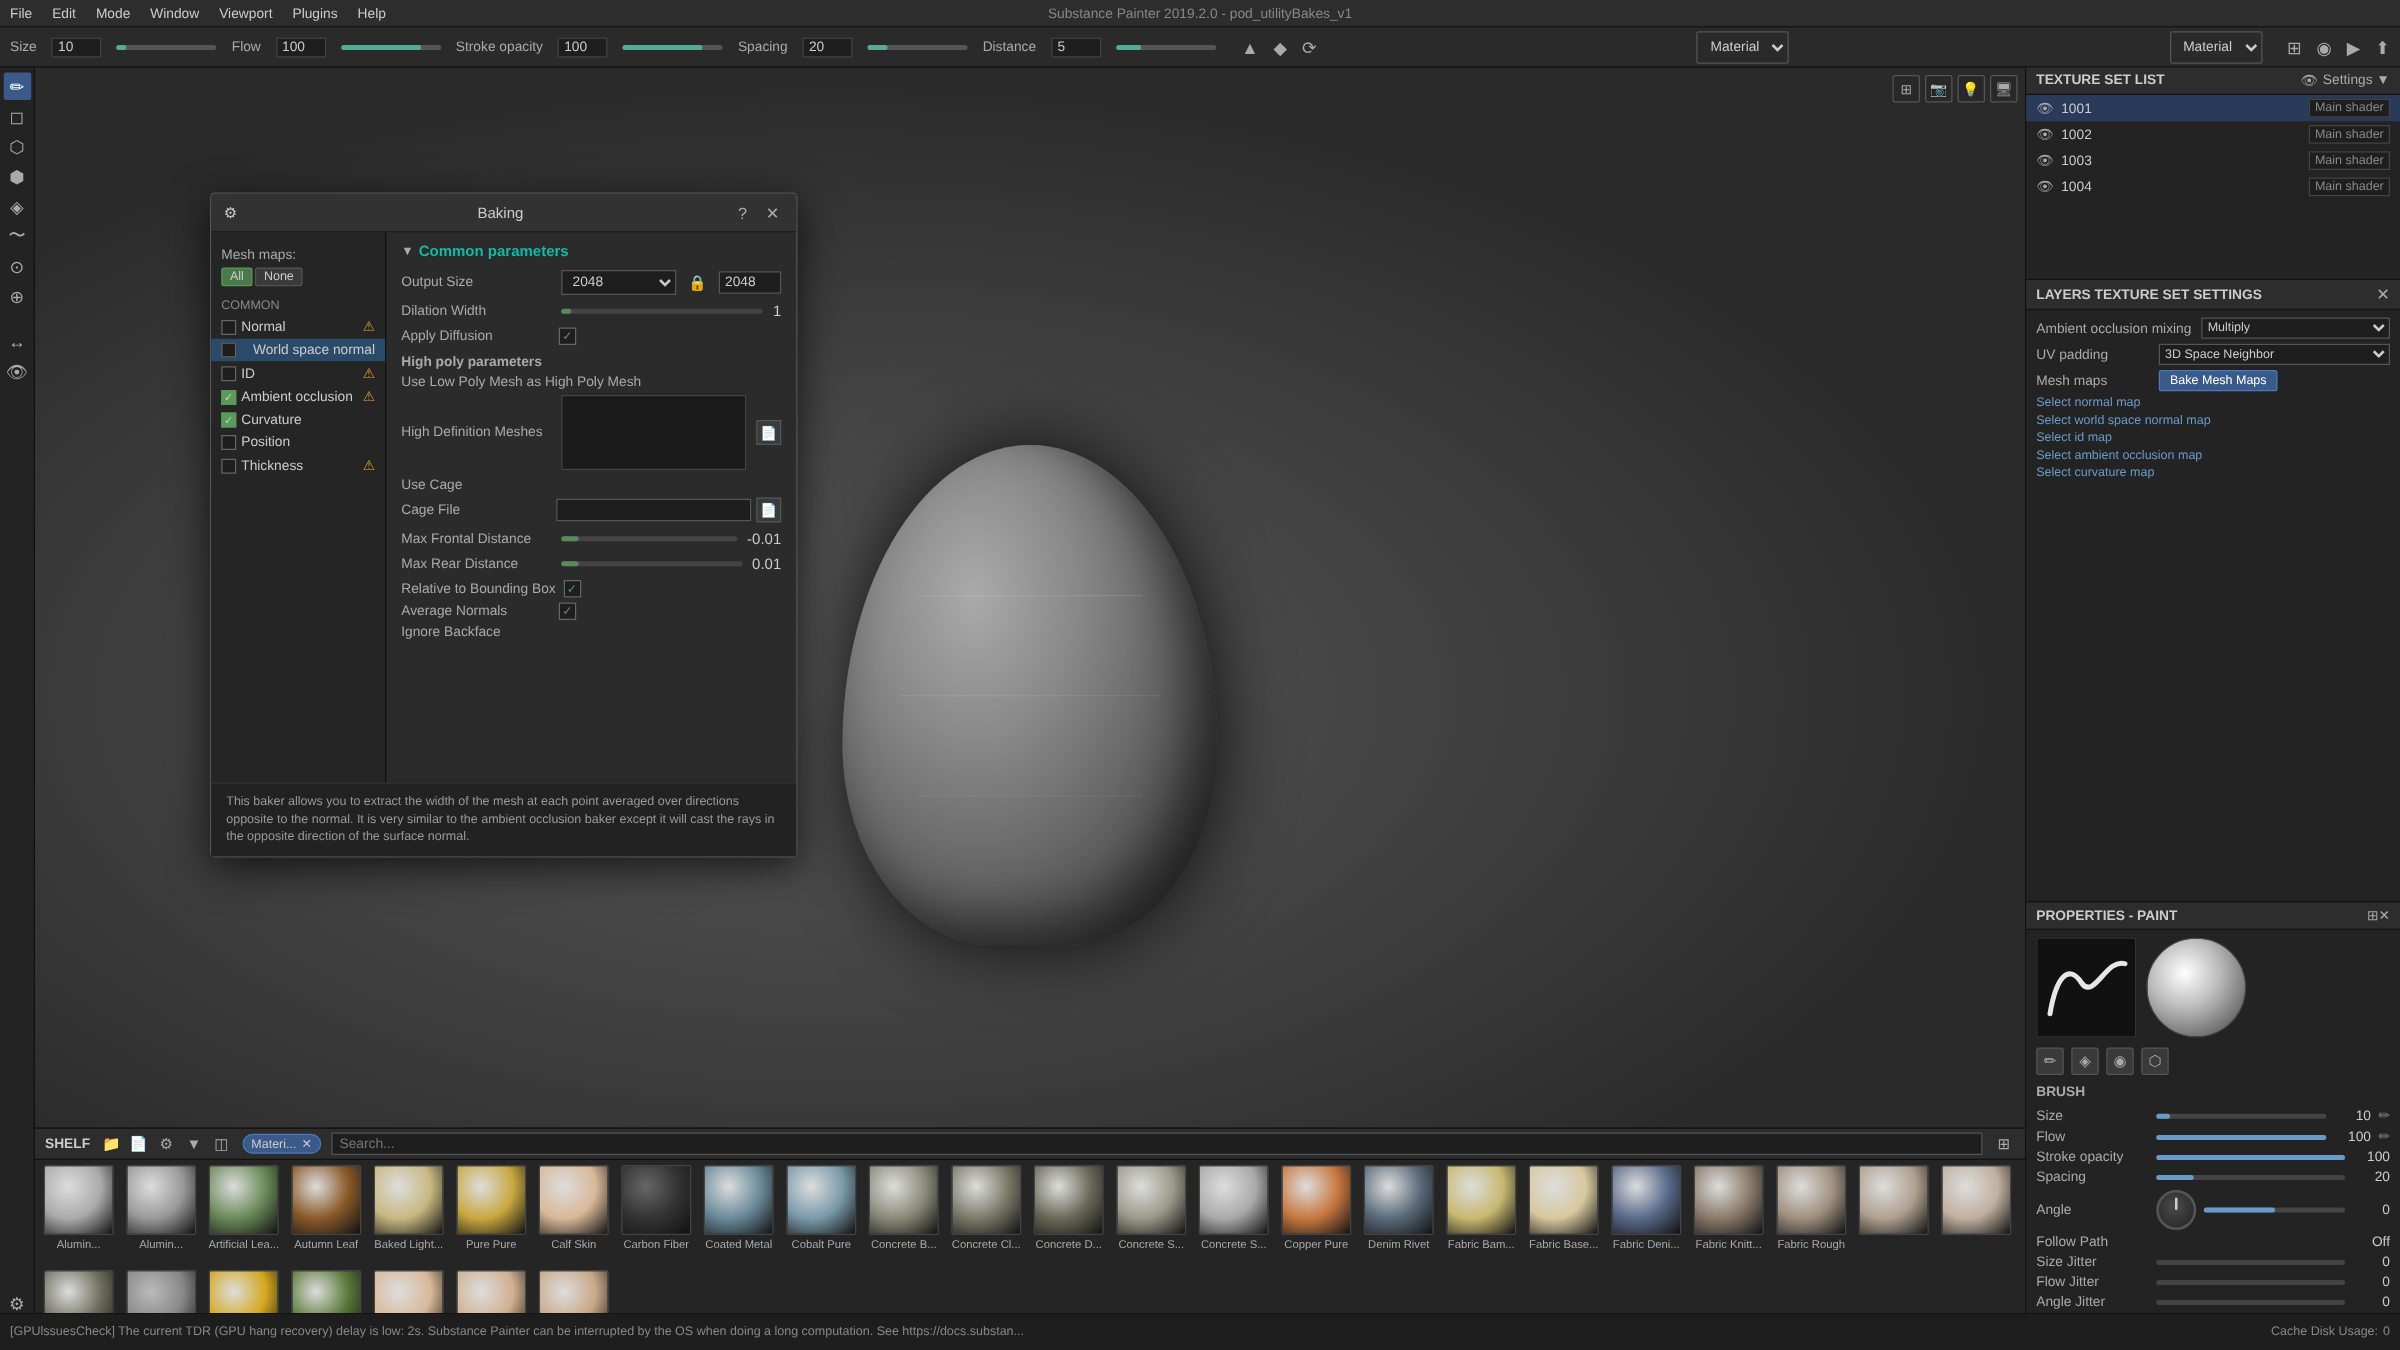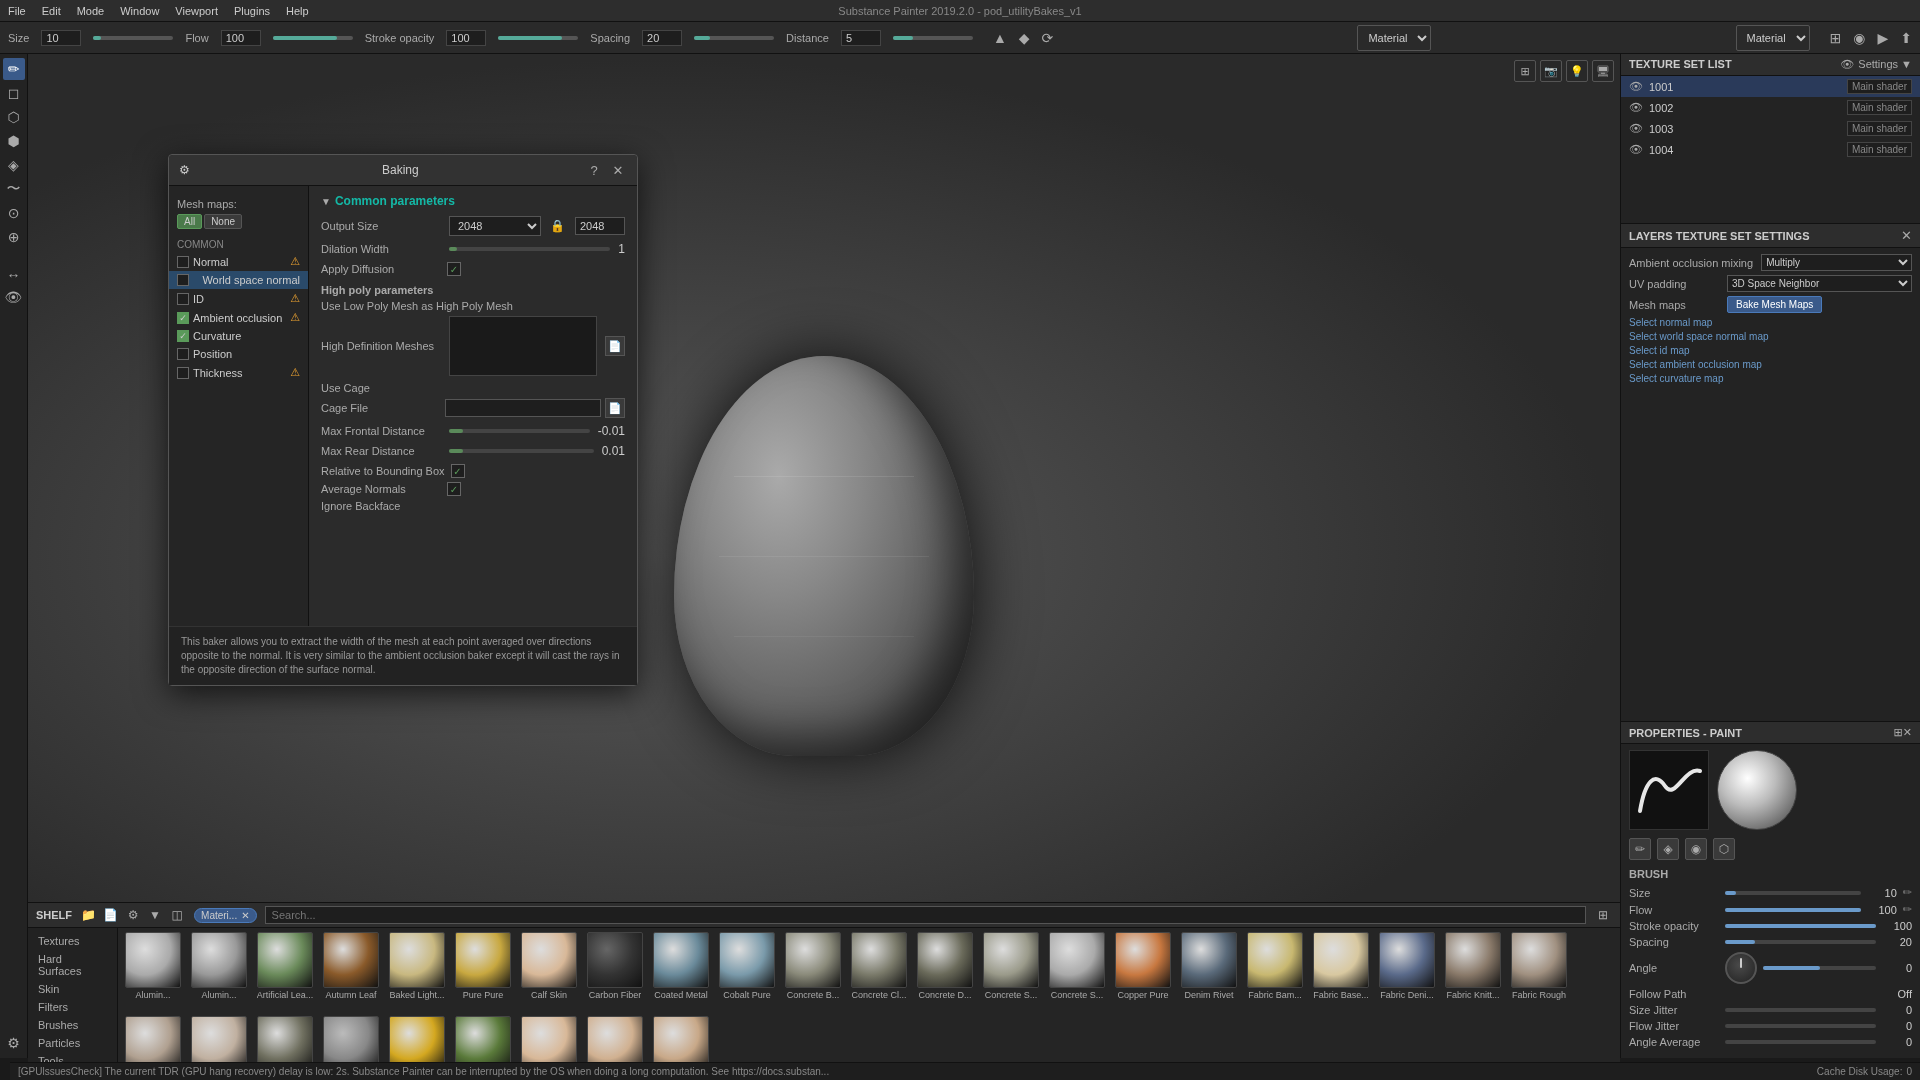--- a/index.html
+++ b/index.html
@@ -121,21 +121,21 @@
     #shelf-nav { width: 90px; background: #222; border-right: 1px solid #111; padding: 4px 0; overflow-y: auto; }
     .shelf-nav-item { padding: 3px 10px; font-size: 11px; color: #aaa; cursor: pointer; }
     #shelf-content { flex: 1; padding: 4px; display: flex; flex-wrap: wrap; gap: 4px; overflow-y: auto; align-content: flex-start; }
     .shelf-item { width: 62px; height: 80px; display: flex; flex-direction: column; align-items: center; cursor: pointer; }
     .shelf-thumb { width: 56px; height: 56px; border: 1px solid #444; border-radius: 2px; overflow: hidden; display: flex; align-items: center; justify-content: center; }
     .shelf-name { font-size: 9px; color: #aaa; text-align: center; margin-top: 2px; max-width: 60px; overflow: hidden; text-overflow: ellipsis; white-space: nowrap; }
     #shelf-toolbar { display: flex; align-items: center; gap: 4px; }
     .shelf-tool-icon { width: 18px; height: 18px; display: flex; align-items: center; justify-content: center; color: #aaa; font-size: 12px; cursor: pointer; }
 
     
-    #status-bar { position: absolute; bottom: 0; left: 10px; right: 0; height: 18px; background: #1e1e1e; border-top: 1px solid #111; display: flex; align-items: center; padding: 0 8px; font-size: 10px; color: #888; }
+    #status-bar { position: absolute; bottom: 0; left: 0; right: 0; height: 30px; background: #1e1e1e; border-top: 1px solid #111; display: flex; align-items: center; padding: 0 8px; font-size: 10px; color: #888; }
 
     
     #capsule-area { width: 380px; height: 520px; position: relative; display: flex; align-items: center; justify-content: center; }
     .capsule-shape { width: 300px; height: 400px; background: radial-gradient(ellipse at 35% 30%, #aaa 0%, #888 30%, #555 70%, #333 100%); border-radius: 50% 50% 40% 40% / 60% 60% 40% 40%; box-shadow: inset -20px -20px 40px rgba(0,0,0,0.5), 0 0 60px rgba(0,0,0,0.8); position: relative; }
 
     
     #vp-top-icons { position: absolute; top: 6px; right: 6px; display: flex; gap: 4px; }
     .vp-top-icon { width: 22px; height: 22px; background: rgba(40,40,40,0.8); border: 1px solid #555; border-radius: 2px; display: flex; align-items: center; justify-content: center; color: #aaa; font-size: 11px; cursor: pointer; }
 
     
@@ -544,21 +544,21 @@
 
         <div class="brush-row">
           <span class="brush-label">Flow Jitter</span>
           <div class="brush-slider-track">
               <div class="brush-slider-fill" style="width:0%"></div>
             </div>
           <span class="brush-value">0</span>
         </div>
 
         <div class="brush-row">
-          <span class="brush-label">Angle Average</span>
+          <span class="brush-label">Angle Jitter</span>
           <div class="brush-slider-track">
               <div class="brush-slider-fill" style="width:0%"></div>
             </div>
           <span class="brush-value">0</span>
         </div>
       </div>
     </div>
   </div>
 </div>
 
@@ -575,30 +575,20 @@
 
     <div style="background:#3a5a8a; border:1px solid #4a7aba; border-radius:10px; padding:1px 6px; font-size:10px; color:#ccc; display:flex; align-items:center; gap:4px;">
       <span>Materi...</span>
       <span style="cursor:pointer;">✕</span>
     </div>
     <input style="background: rgb(30, 30, 30); border: 1px solid rgb(85, 85, 85); color: rgb(204, 204, 204); font-size: 11px; padding: 2px 6px; flex: 1 1 0%;" placeholder="Search...">
     <div class="shelf-tool-icon">⊞</div>
   </div>
   <div id="shelf-body">
 
-    <div id="shelf-nav">
-      <div class="shelf-nav-item">Textures</div>
-      <div class="shelf-nav-item">Hard Surfaces</div>
-      <div class="shelf-nav-item">Skin</div>
-      <div class="shelf-nav-item">Filters</div>
-      <div class="shelf-nav-item">Brushes</div>
-      <div class="shelf-nav-item">Particles</div>
-      <div class="shelf-nav-item">Tools</div>
-
-    </div>
 
     <div id="shelf-content">
 
     <div class="shelf-item">
     <div class="shelf-thumb" style="background: radial-gradient(circle at 35% 30%, #ddd, #aaa 50%, #111 100%);">
     </div>
     <span class="shelf-name">Alumin...</span>
   </div>
         <div class="shelf-item">
     <div class="shelf-thumb" style="background: radial-gradient(circle at 35% 30%, #ddd, #999 50%, #111 100%);">

